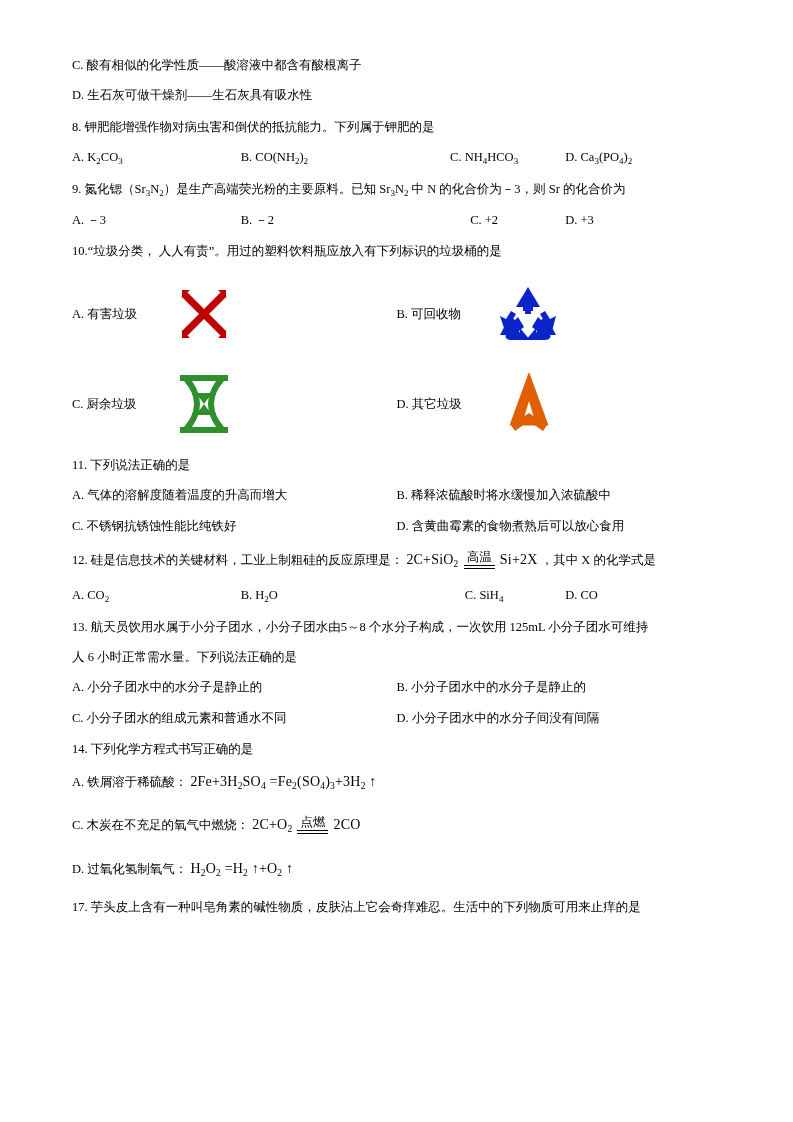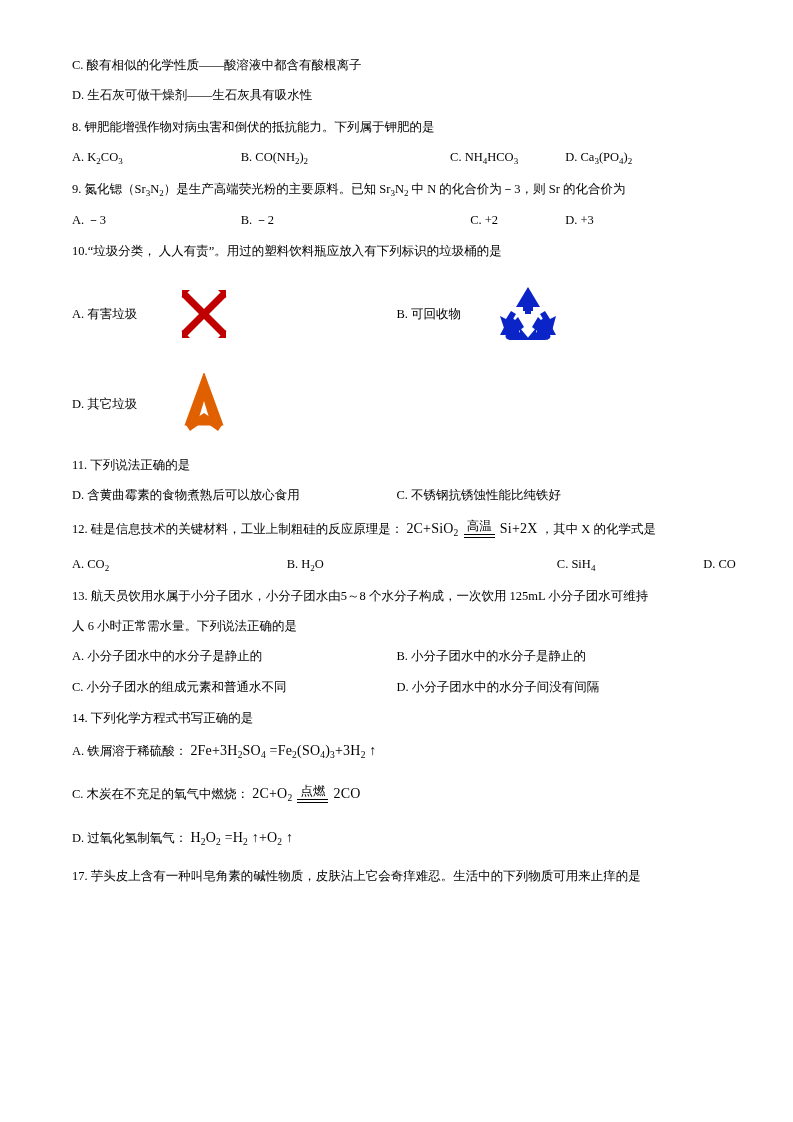--- a/index.html
+++ b/index.html
@@ -162,20 +162,35 @@
             <path d="M4 51 L14 32 L19 36 L22 33 L28 43 L23 47 L25 51 Z"></path>
             <path d="M60 51 L50 32 L45 36 L42 33 L36 43 L41 47 L39 51 Z"></path>
           </g>
         </svg>
       </span>
     </div>
   </div>
 
   <div class="trash-row">
     <div class="trash-cell">
+      <span class="trash-label">C. 厨余垃圾</span>
+      <span class="icon-box">
+        <svg width="60" height="66" viewBox="0 0 60 66">
+          <g fill="#2f8f2f">
+            <path d="M6 4 L54 4 L54 10 L6 10 Z"></path>
+            <path d="M6 56 L54 56 L54 62 L6 62 Z"></path>
+            <path d="M10 10 Q30 33 10 56 L18 56 Q34 33 18 10 Z"></path>
+            <path d="M50 10 Q30 33 50 56 L42 56 Q26 33 42 10 Z"></path>
+            <path d="M22 22 L38 22 Q30 33 30 33 Z"></path>
+            <path d="M22 44 L38 44 Q30 33 30 33 Z"></path>
+          </g>
+        </svg>
+      </span>
+    </div>
+    <div class="trash-cell">
       <span class="trash-label">D. 其它垃圾</span>
       <span class="icon-box">
         <svg width="60" height="62" viewBox="0 0 60 62">
           <g fill="none" stroke="#e06000" stroke-width="5" stroke-linejoin="miter">
             <path d="M30 6 L14 50 L46 50 Z"></path>
           </g>
           <g fill="#ffffff">
             <path d="M30 14 L19 46 L41 46 Z"></path>
           </g>
           <g fill="#e06000">
@@ -183,40 +198,50 @@
             <path d="M12 52 L30 40 L48 52 L44 58 L30 48 L16 58 Z"></path>
           </g>
         </svg>
       </span>
     </div>
   </div>
 
   <div class="q" style="margin-top:14px;">11. 下列说法正确的是</div>
   <div class="opts two">
     <div>
+      <span>A.</span>
+      <span>气体的溶解度随着温度的升高而增大</span>
+    </div>
+    <div>
+      <span>B.</span>
+      <span>稀释浓硫酸时将水缓慢加入浓硫酸中</span>
+    </div>
+  </div>
+  <div class="opts two">
+    <div>
+      <span>C.</span>
+      <span>不锈钢抗锈蚀性能比纯铁好</span>
+    </div>
+    <div>
       <span>D.</span>
       <span>含黄曲霉素的食物煮熟后可以放心食用</span>
-    </div>
-    <div>
-      <span>C.</span>
-      <span>不锈钢抗锈蚀性能比纯铁好</span>
     </div>
   </div>
 
   <div class="eqline">
     <span>12. 硅是信息技术的关键材料，工业上制粗硅的反应原理是：</span>
     <span class="eqn">2C+SiO<sub>2</sub></span>
     <span class="frac">
       <span class="top">高温</span>
       <span class="bar"></span>
     </span>
     <span class="eqn">Si+2X</span>
     <span>，其中 X 的化学式是</span>
   </div>
-  <div class="opts" style="margin-top:12px;gap:46px;">
+  <div class="opts" style="margin-top:12px;">
     <div class="o1">
       <span>A.</span>
       <span>CO<sub>2</sub></span>
     </div>
     <div class="o2">
       <span>B.</span>
       <span>H<sub>2</sub>O</span>
     </div>
     <div class="o3">
       <span>C.</span>

